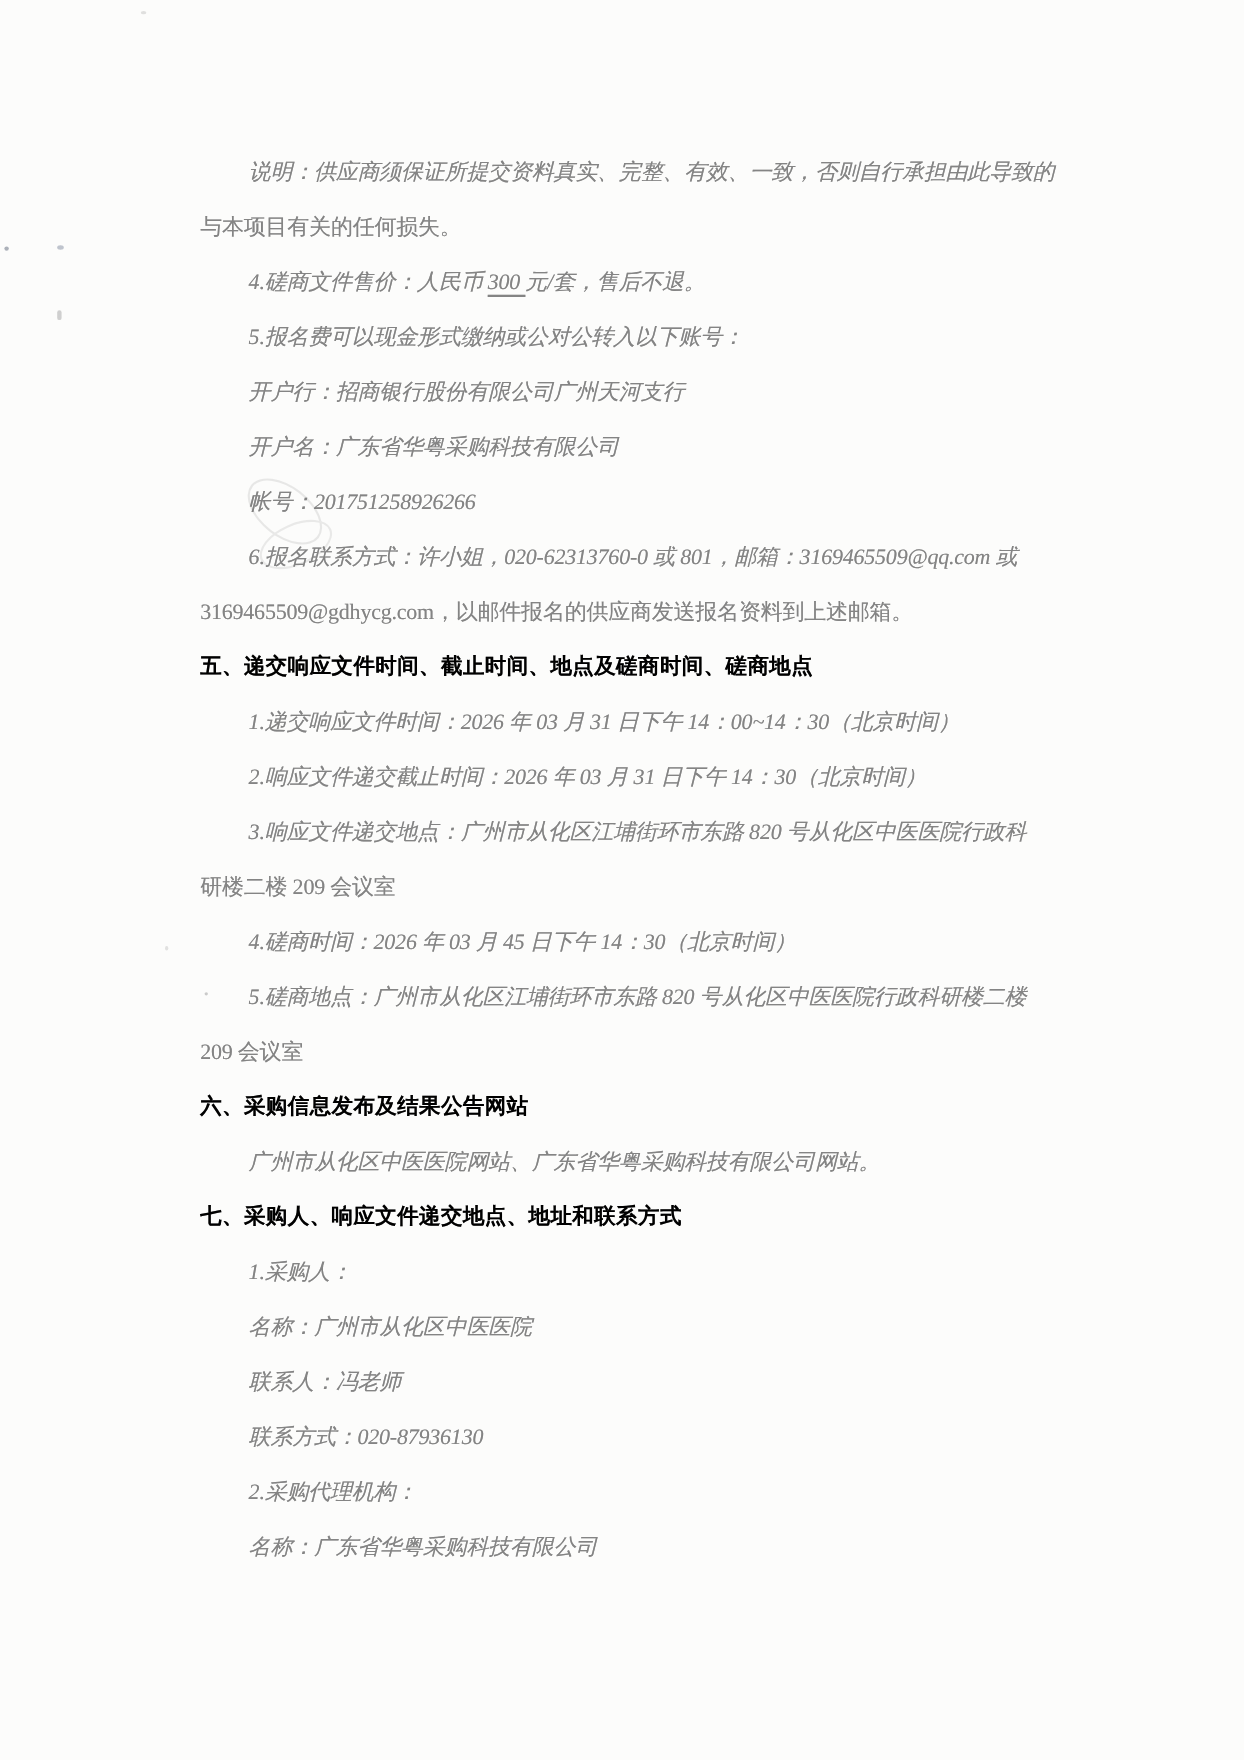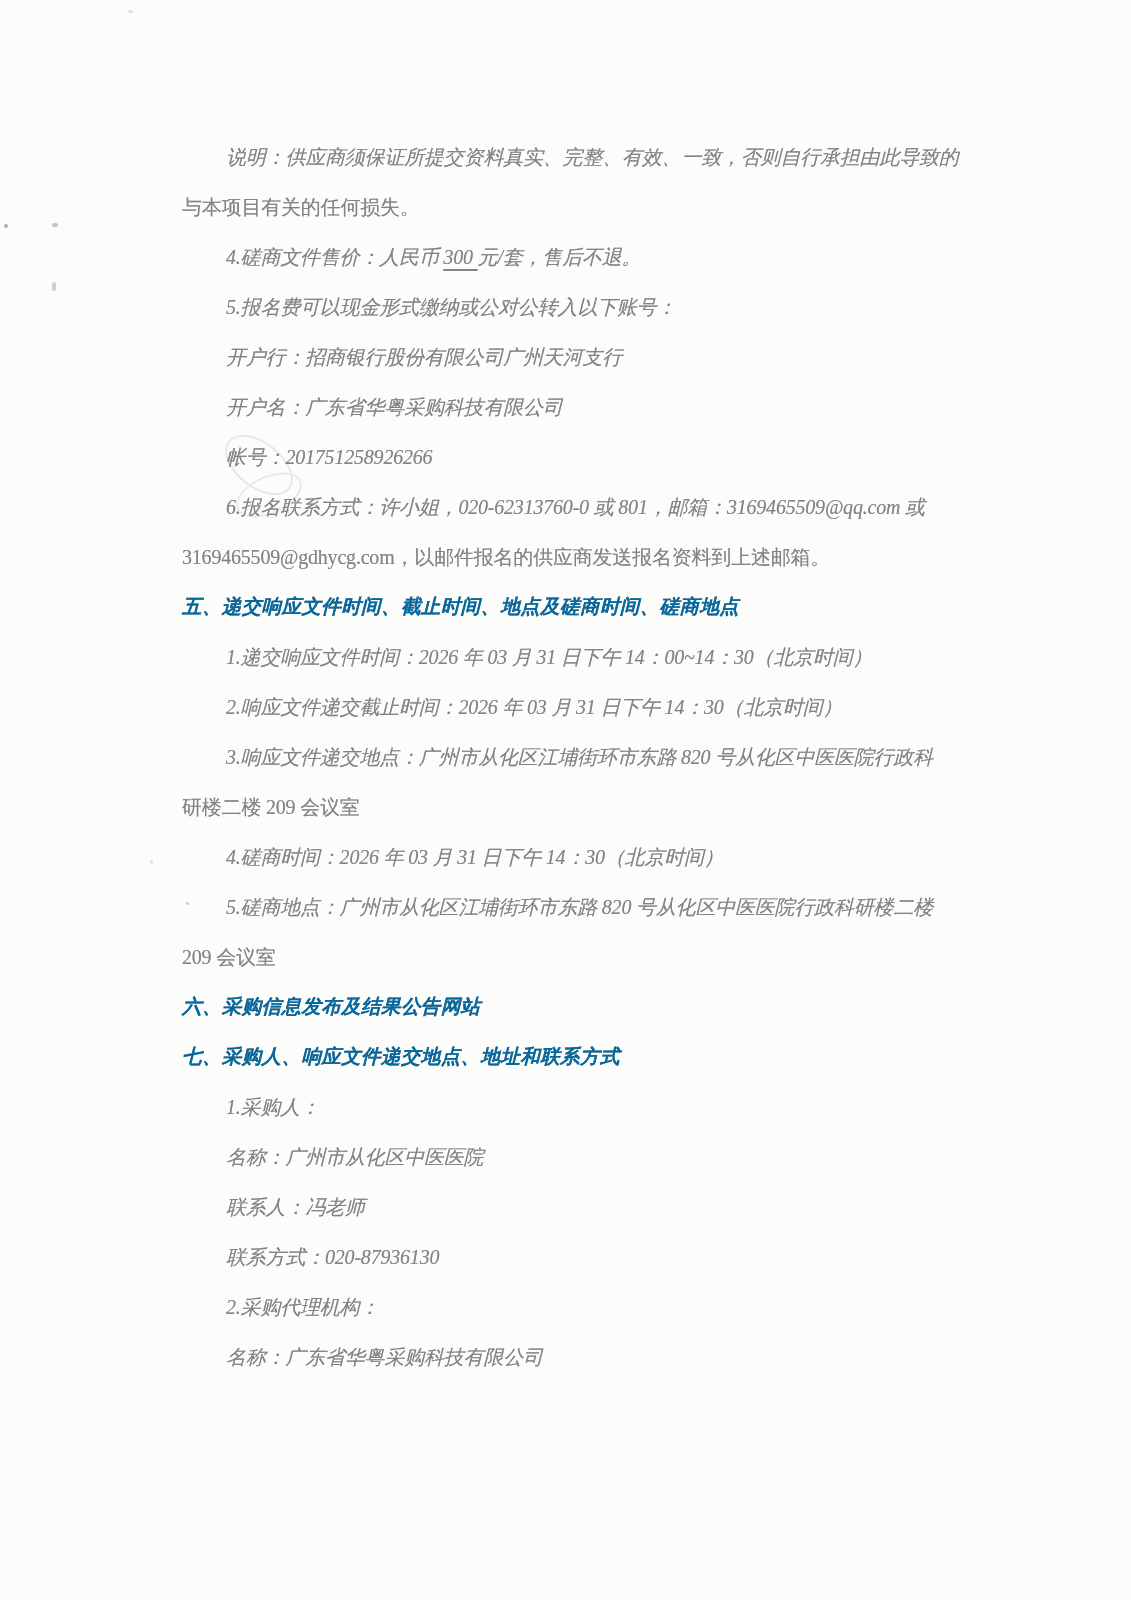--- a/index.html
+++ b/index.html
@@ -26,26 +26,25 @@
     height: 50px;
     line-height: 50px;
     font-size: 20px;
     letter-spacing: -0.2px;
     color: #848484;
     white-space: nowrap;
     text-shadow: 0 0 0.5px rgba(120,120,120,0.55);
   }
   .indent { padding-left: 44px; font-style: italic; }
   .heading {
-    color: #0369a1;
+    color: #000000;
     font-weight: bold;
     font-size: 19.5px;
     letter-spacing: 0.4px;
     text-shadow: 0 0 0.5px rgba(50,50,50,0.6);
-    font-style: italic;
   }
   .uline {
     text-decoration: underline;
     text-underline-offset: 5px;
   }
   
   .speck {
     position: absolute;
     border-radius: 50%;
   }
@@ -90,24 +89,25 @@
     <div class="line indent">开户行：招商银行股份有限公司广州天河支行</div>
     <div class="line indent">开户名：广东省华粤采购科技有限公司</div>
     <div class="line indent">帐号：201751258926266</div>
     <div class="line indent">6.报名联系方式：许小姐，020-62313760-0 或 801，邮箱：3169465509@qq.com 或</div>
     <div class="line">3169465509@gdhycg.com，以邮件报名的供应商发送报名资料到上述邮箱。</div>
     <div class="line heading">五、递交响应文件时间、截止时间、地点及磋商时间、磋商地点</div>
     <div class="line indent">1.递交响应文件时间：2026 年 03 月 31 日下午 14：00~14：30（北京时间）</div>
     <div class="line indent">2.响应文件递交截止时间：2026 年 03 月 31 日下午 14：30（北京时间）</div>
     <div class="line indent">3.响应文件递交地点：广州市从化区江埔街环市东路 820 号从化区中医医院行政科</div>
     <div class="line">研楼二楼 209 会议室</div>
-    <div class="line indent">4.磋商时间：2026 年 03 月 31 日下午 14：30（北京时间）</div>
+    <div class="line indent">4.磋商时间：2026 年 03 月 45 日下午 14：30（北京时间）</div>
     <div class="line indent">5.磋商地点：广州市从化区江埔街环市东路 820 号从化区中医医院行政科研楼二楼</div>
     <div class="line">209 会议室</div>
     <div class="line heading">六、采购信息发布及结果公告网站</div>
+    <div class="line indent">广州市从化区中医医院网站、广东省华粤采购科技有限公司网站。</div>
     <div class="line heading">七、采购人、响应文件递交地点、地址和联系方式</div>
     <div class="line indent">1.采购人：</div>
     <div class="line indent">名称：广州市从化区中医医院</div>
     <div class="line indent">联系人：冯老师</div>
     <div class="line indent">联系方式：020-87936130</div>
     <div class="line indent">2.采购代理机构：</div>
     <div class="line indent">名称：广东省华粤采购科技有限公司</div>
   </div>
 
   <div class="speck" style="left:4px; top:224px; width:4px; height:4px; background:#6a7284; opacity:.55;"></div>

